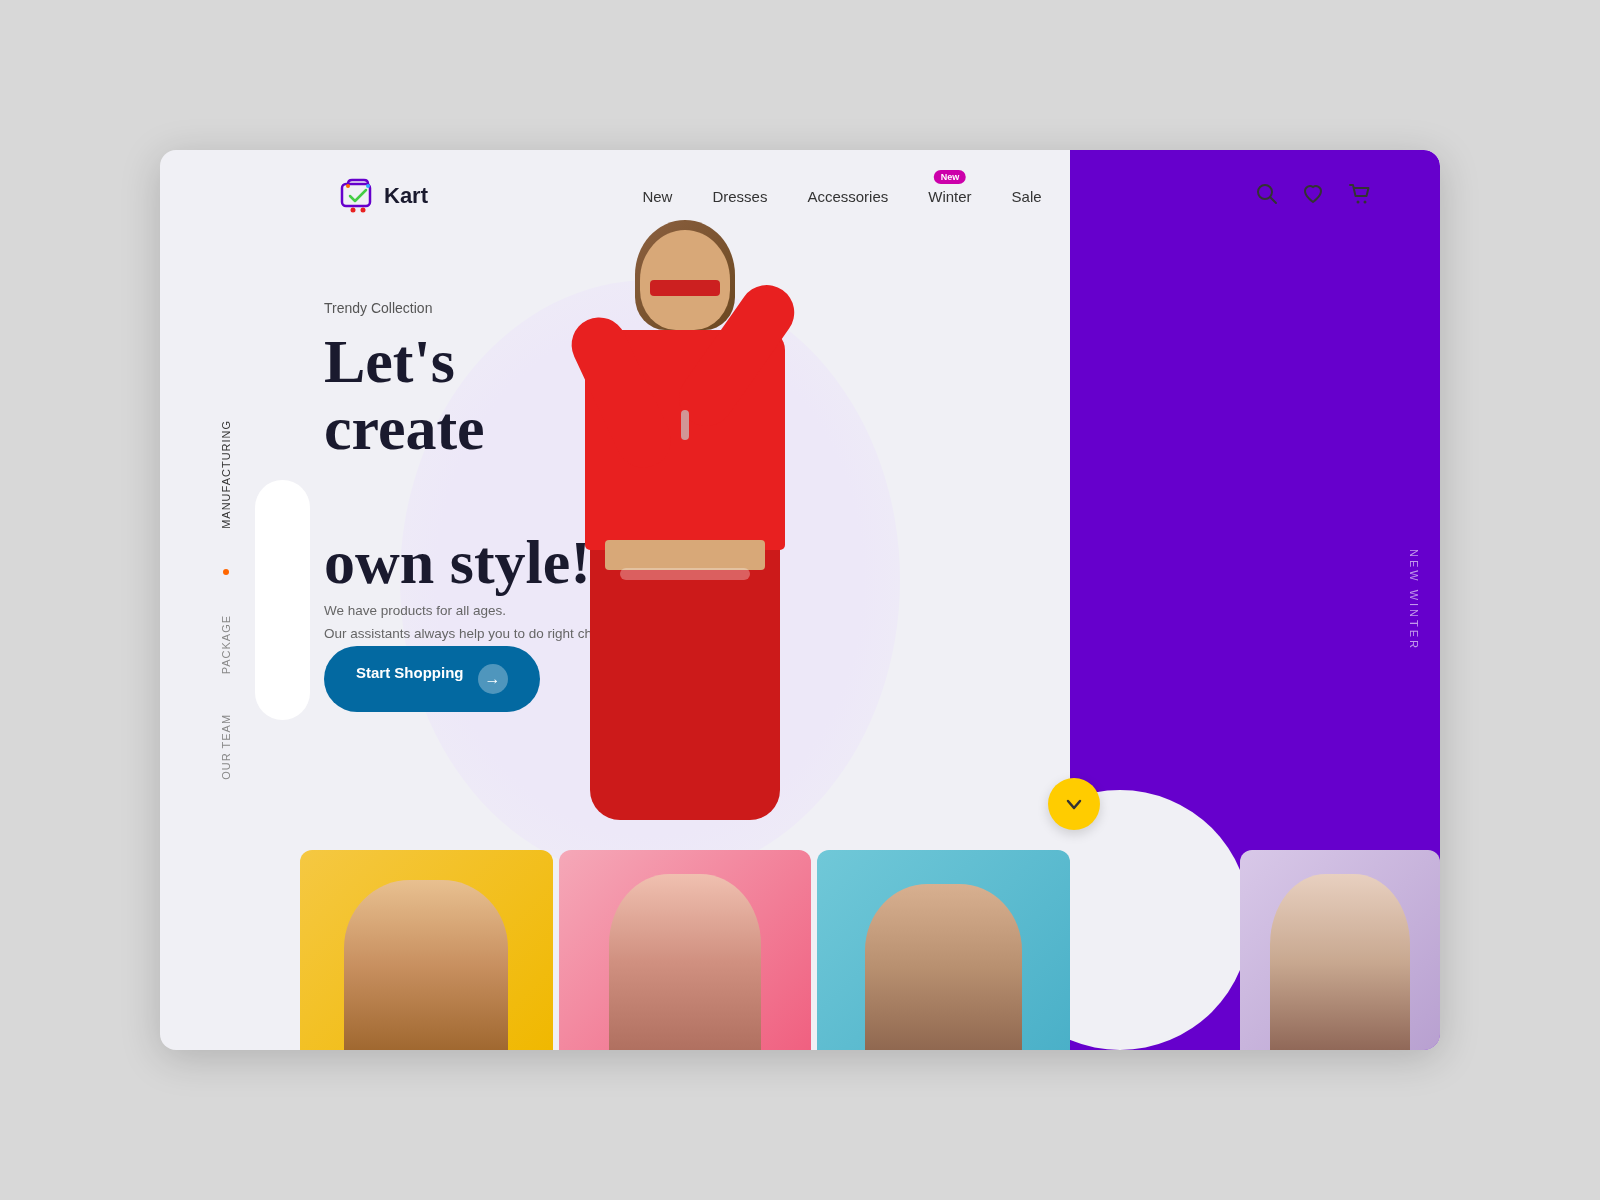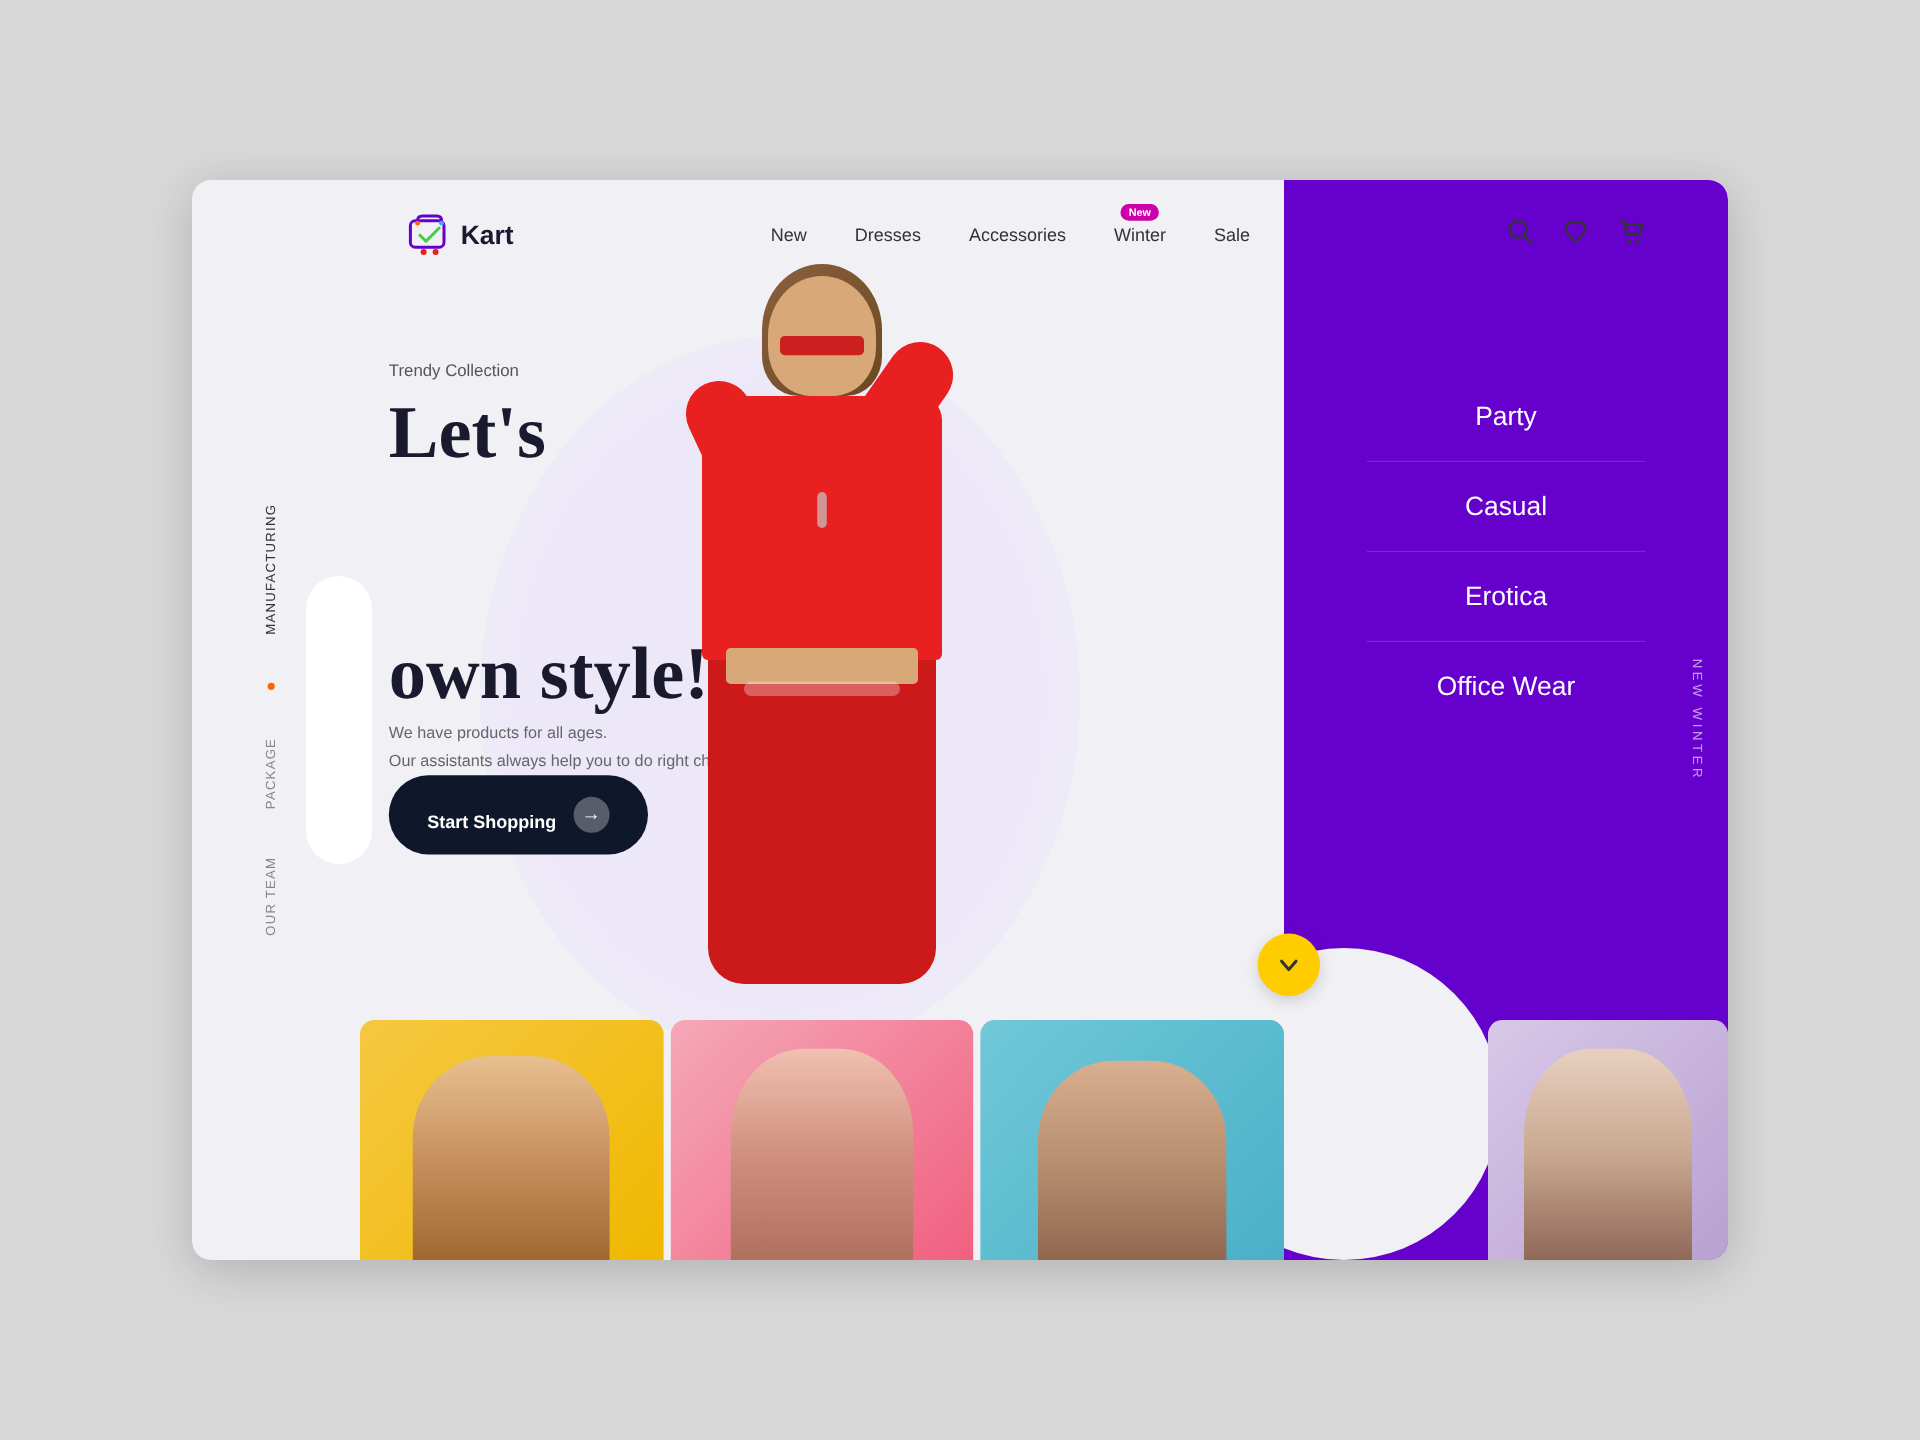--- a/index.html
+++ b/index.html
@@ -169,23 +169,23 @@
       font-family: Georgia, 'Times New Roman', serif;
       margin-bottom: 4px;
     }
     .hero-sub {
       font-size: 13.5px;
       color: #666;
       line-height: 1.7;
     }
     .start-btn {
       display: inline-flex;
-      align-items: flex-end;
+      align-items: flex-start;
       gap: 14px;
-      background: #0f172a;
+      background: #0369a1;
       color: white;
       font-size: 15px;
       font-weight: 700;
       padding: 18px 32px;
       border-radius: 40px;
       cursor: pointer;
       border: none;
       text-decoration: none;
     }
     .btn-arrow {
@@ -440,21 +440,21 @@
   </div>
 
   <div class="hero">
 
     <div class="hero-blob"></div>
 
     <div class="hero-text">
       <div class="trendy-label">Trendy Collection</div>
       <div class="hero-headline">
         <span>Let's</span><br>
-        <br>
+        <span>create</span><br>
         <br>
         <span>own style!</span>
       </div>
       <div class="hero-sub">
         <span>We have products for all ages.</span><br>
         <span>Our assistants always help you to do right choice.</span>
       </div>
       <button class="start-btn">
         <span>Start Shopping</span>
         <span class="btn-arrow">→</span>
@@ -480,29 +480,20 @@
         <div class="model-pants" style="z-index:9;"></div>
 
         <div style="position:absolute;top:358px;left:50%;transform:translateX(-50%);width:130px;height:12px;background:rgba(255,255,255,0.3);border-radius:6px;z-index:11;"></div>
 
         <div style="position:absolute;top:200px;left:50%;transform:translateX(-50%);width:8px;height:30px;background:rgba(200,200,200,0.7);border-radius:4px;z-index:11;"></div>
       </div>
     </div>
 
   </div>
 
-  <div class="purple-menu">
-    <div class="purple-menu-item">Party</div>
-    <div class="purple-divider"></div>
-    <div class="purple-menu-item">Casual</div>
-    <div class="purple-divider"></div>
-    <div class="purple-menu-item">Erotica</div>
-    <div class="purple-divider"></div>
-    <div class="purple-menu-item">Office Wear</div>
-  </div>
 
   <div class="new-winter-text">New Winter</div>
 
   <div class="down-arrow-btn">
     <svg width="22" height="22" viewBox="0 0 22 22" fill="none">
       <path d="M5 8 L11 15 L17 8" stroke="#333" stroke-width="2.5" stroke-linecap="round" stroke-linejoin="round"></path>
     </svg>
   </div>
 
   <div class="thumbnails">

